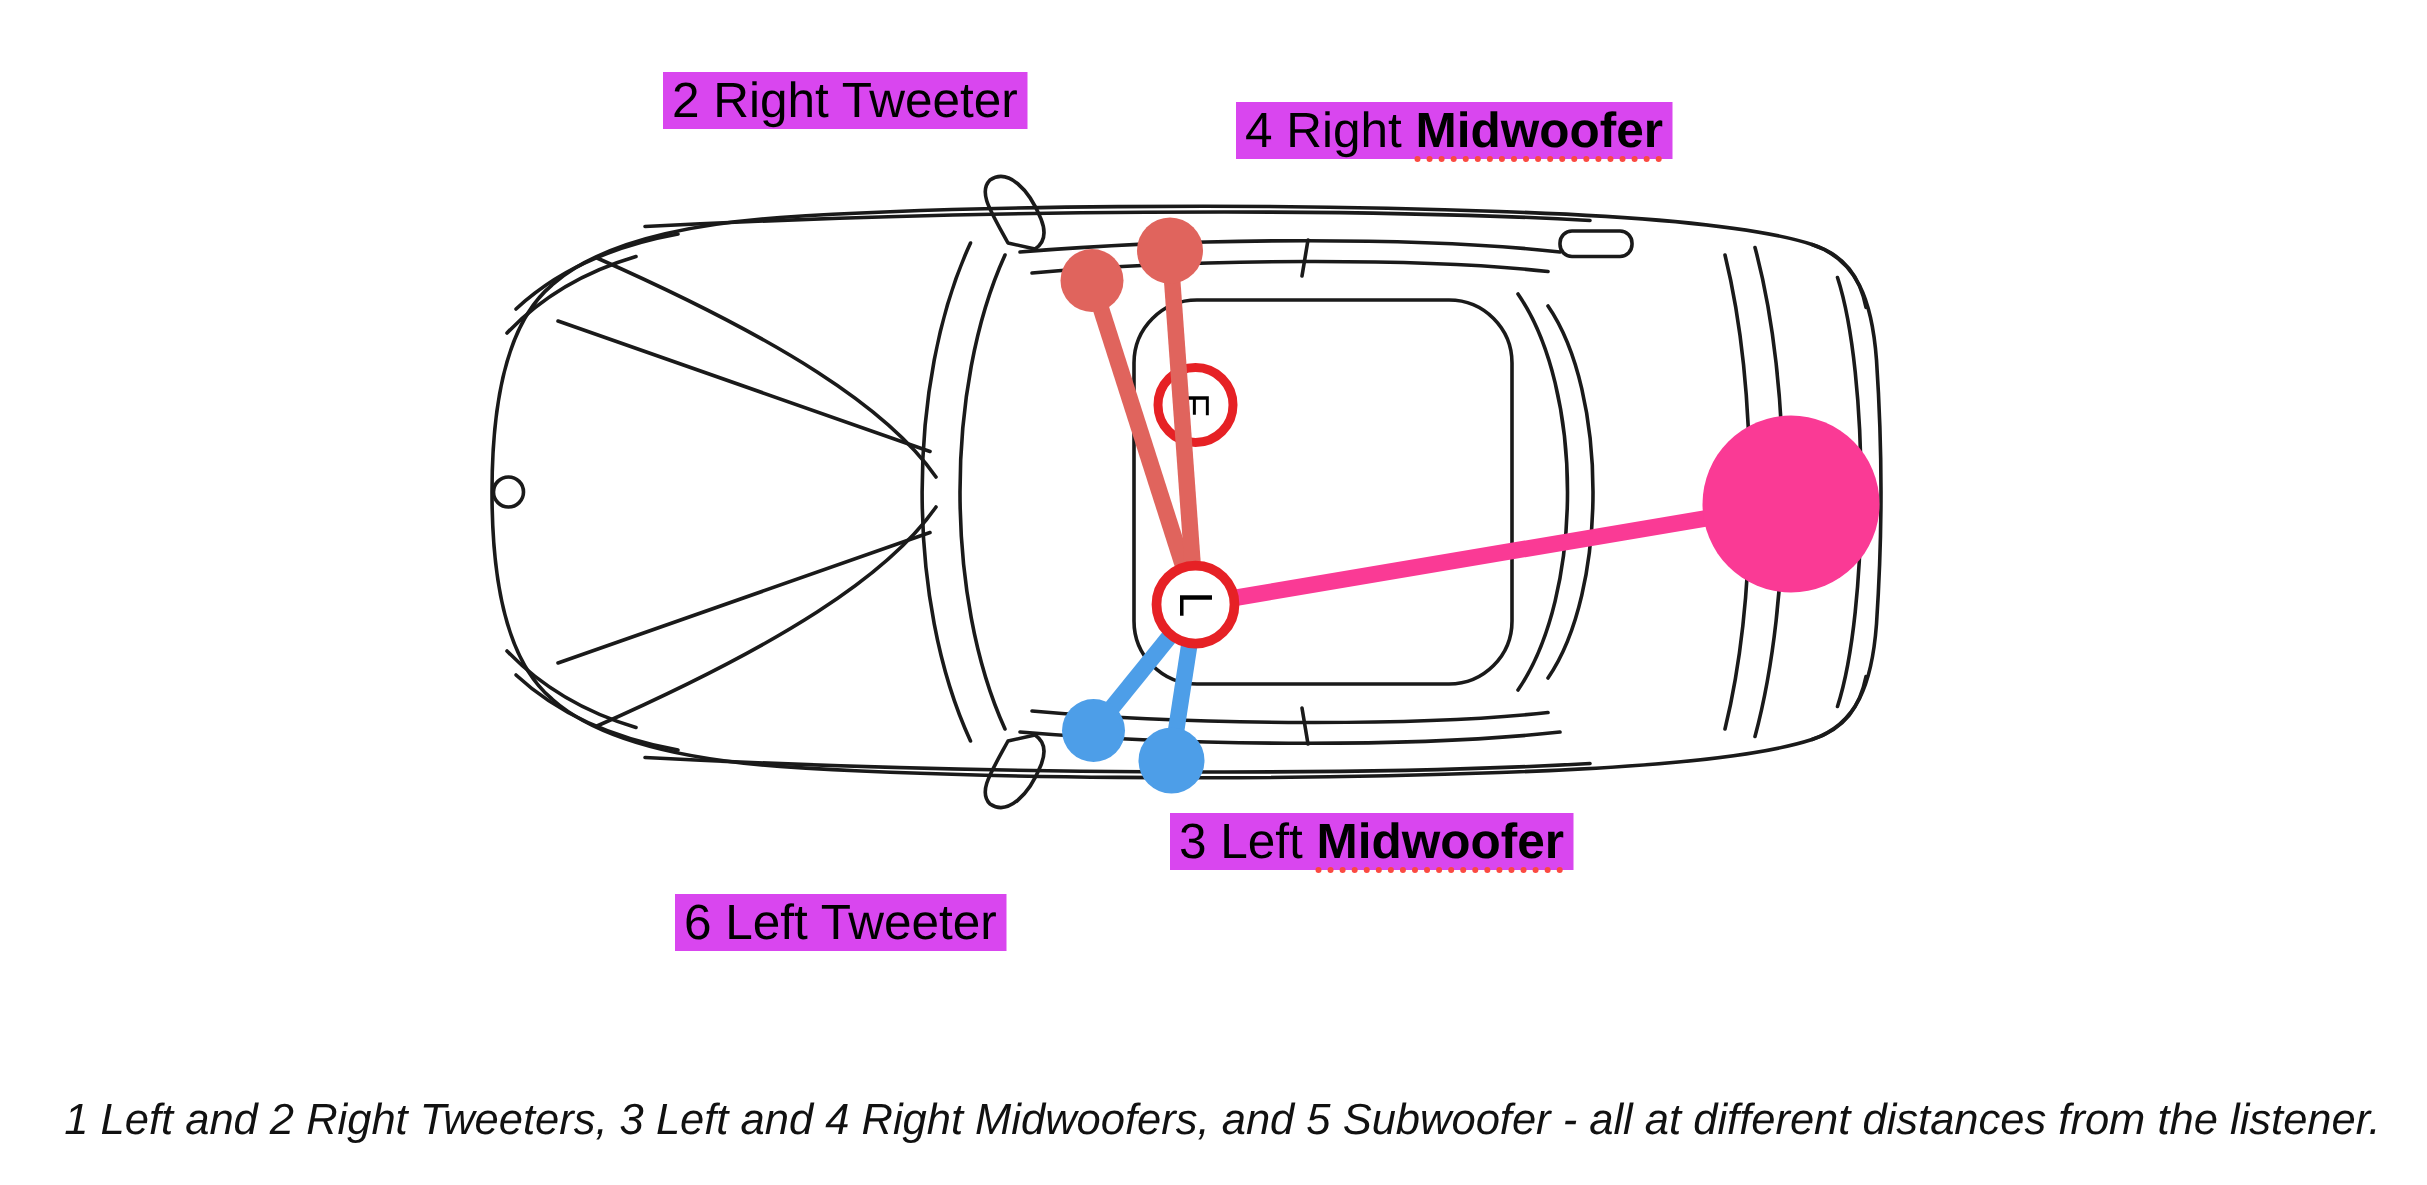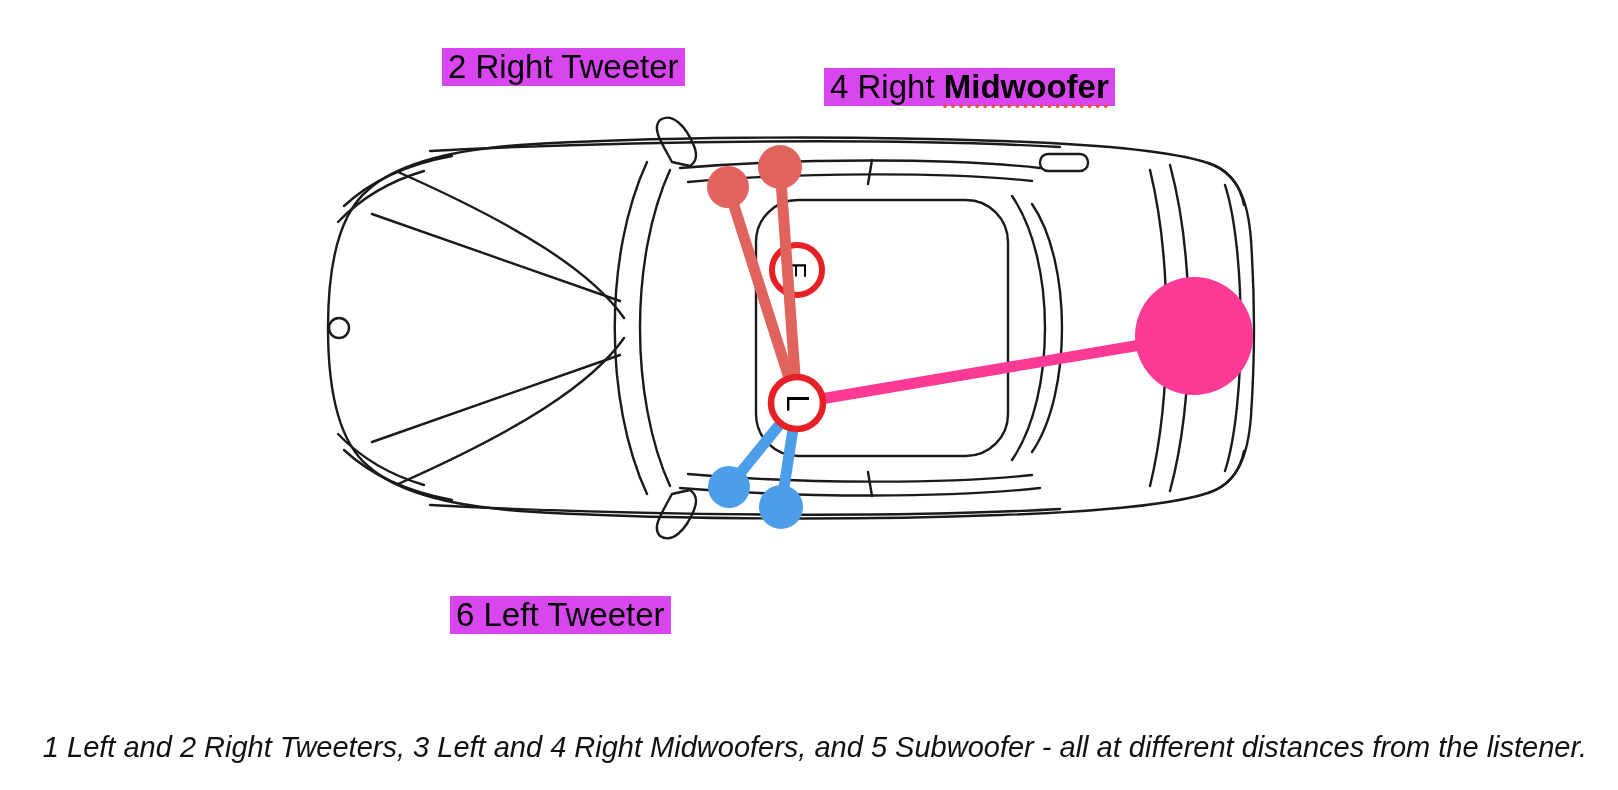--- a/index.html
+++ b/index.html
@@ -144,18 +144,19 @@
       <circle cx="781" cy="507" r="22" fill="#4d9ee8"></circle>
       <circle cx="1194" cy="336" r="59" fill="#fa3a95"></circle>
     </g>
   </svg>
 
   <div class="speaker-label" style="left:402px; top:48px;">2 Right Tweeter</div>
 
   <div class="speaker-label" style="left:784px; top:68px;"><span>4 Right </span><span class="spellcheck">Midwoofer</span></div>
 
 
+  <div class="speaker-label" style="left:740px; top:542px;"><span>3 Left </span><span class="spellcheck">Midwoofer</span></div>
 
   <div class="speaker-label" style="left:410px; top:596px;">6 Left Tweeter</div>
 
   <div class="caption">1 Left and 2 Right Tweeters, 3 Left and 4 Right Midwoofers, and 5 Subwoofer - all at different distances from the listener.</div>
 
 </div>
 
 </body></html>

